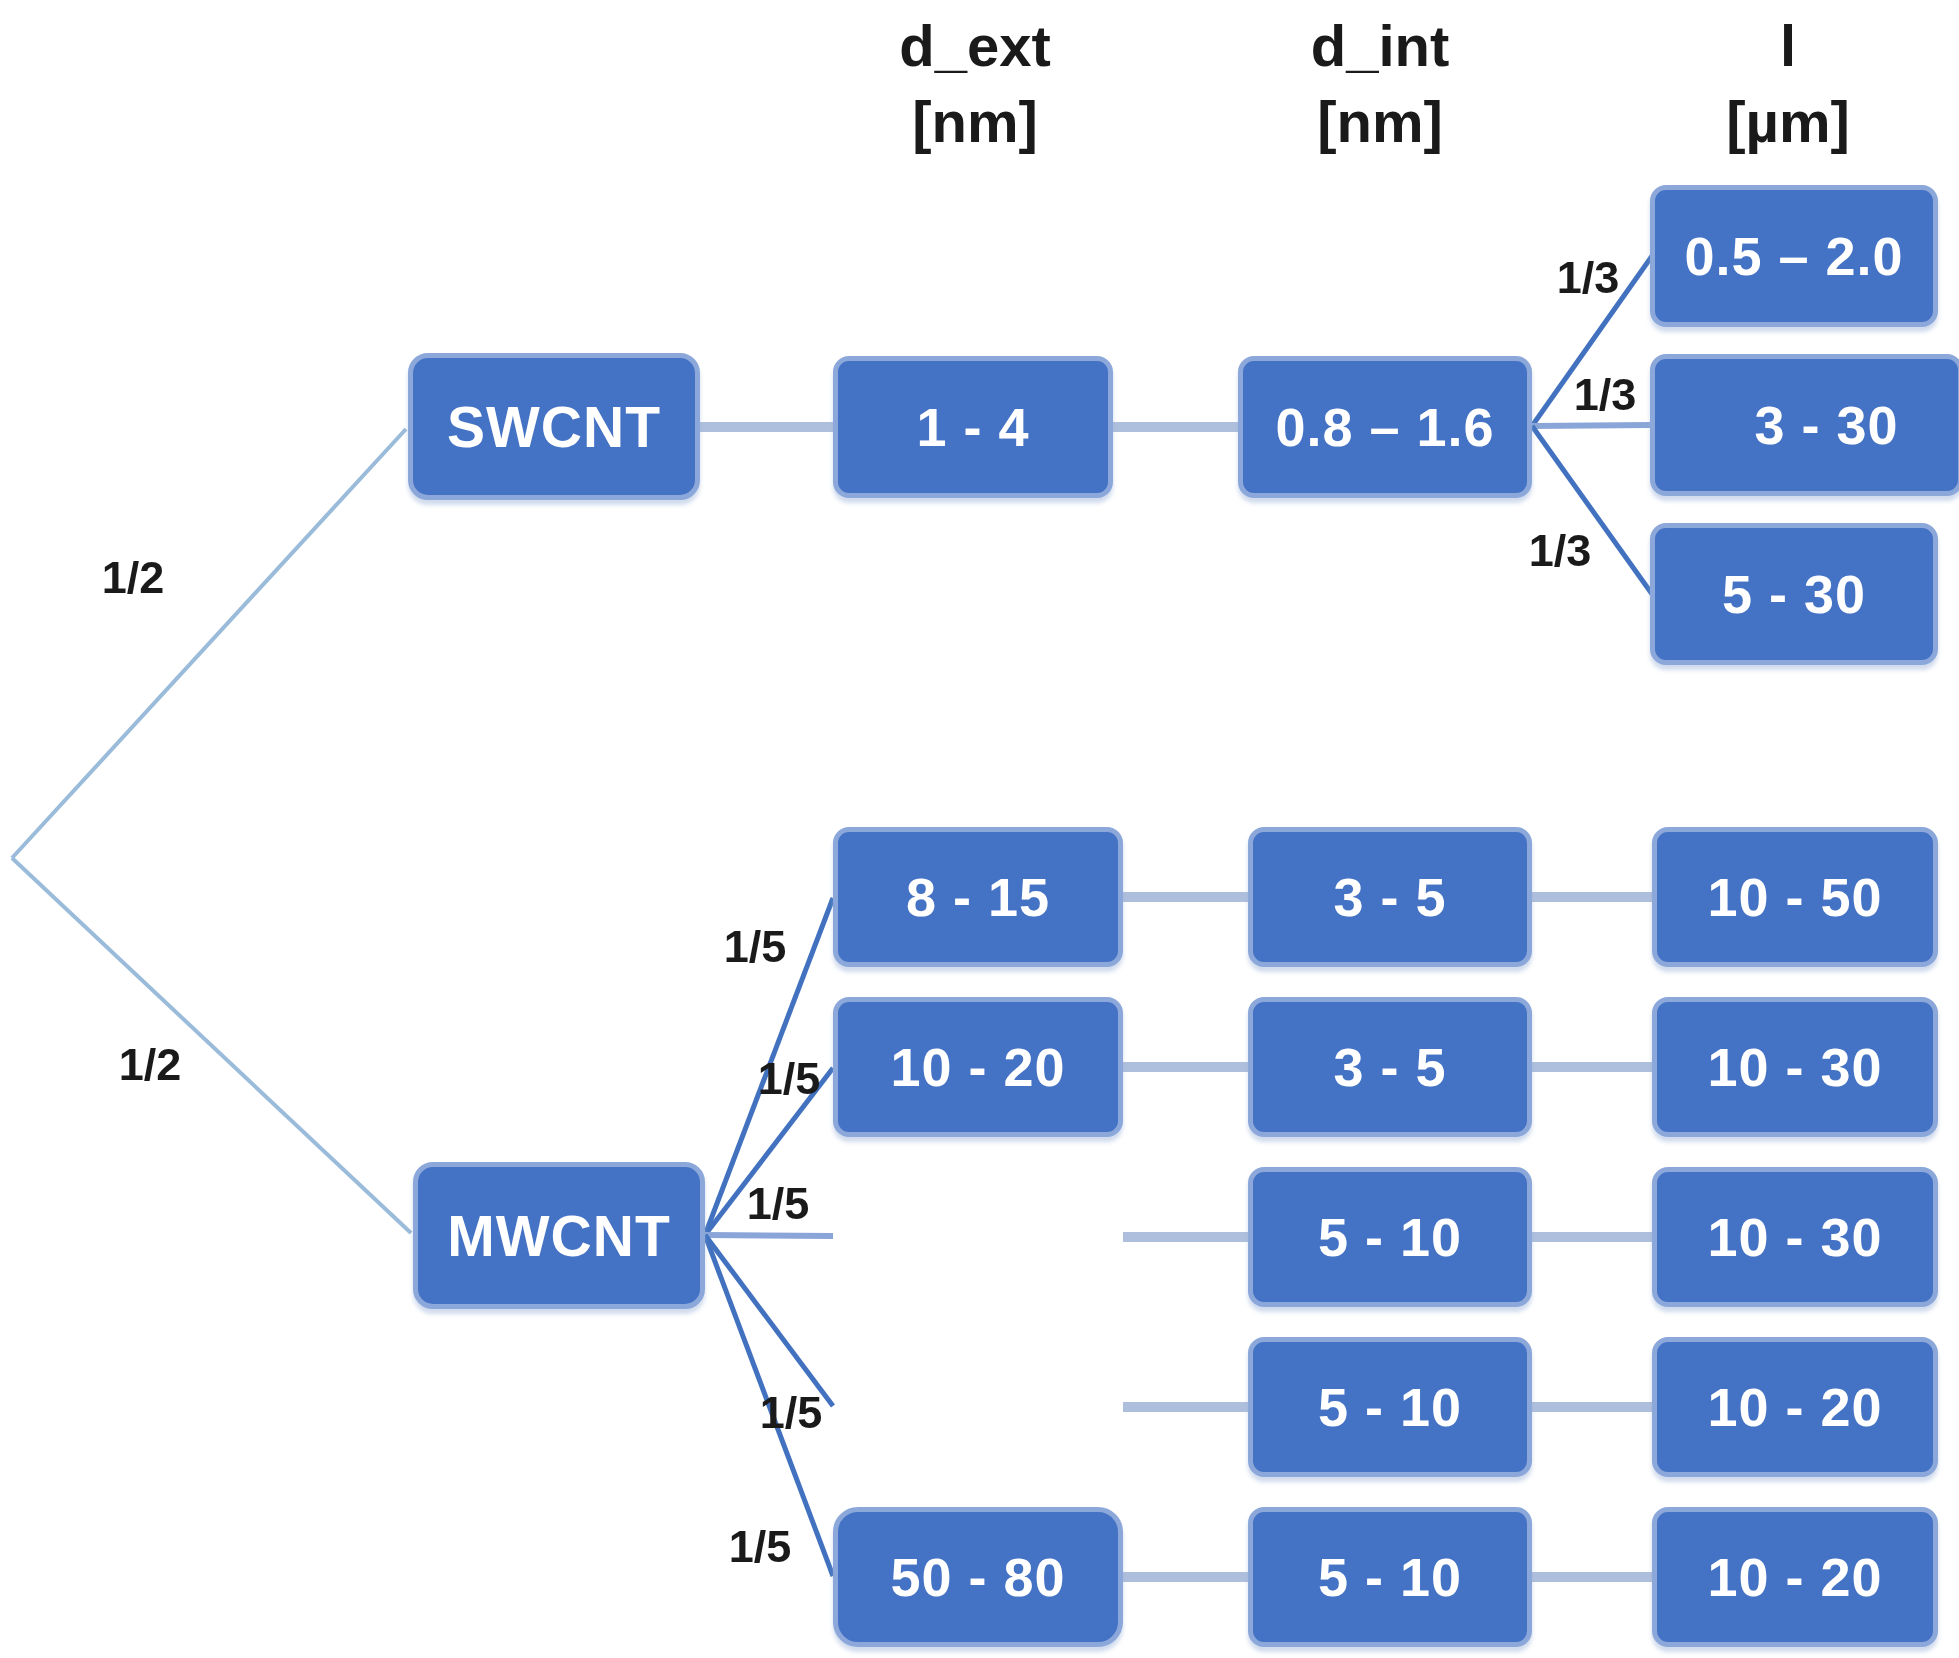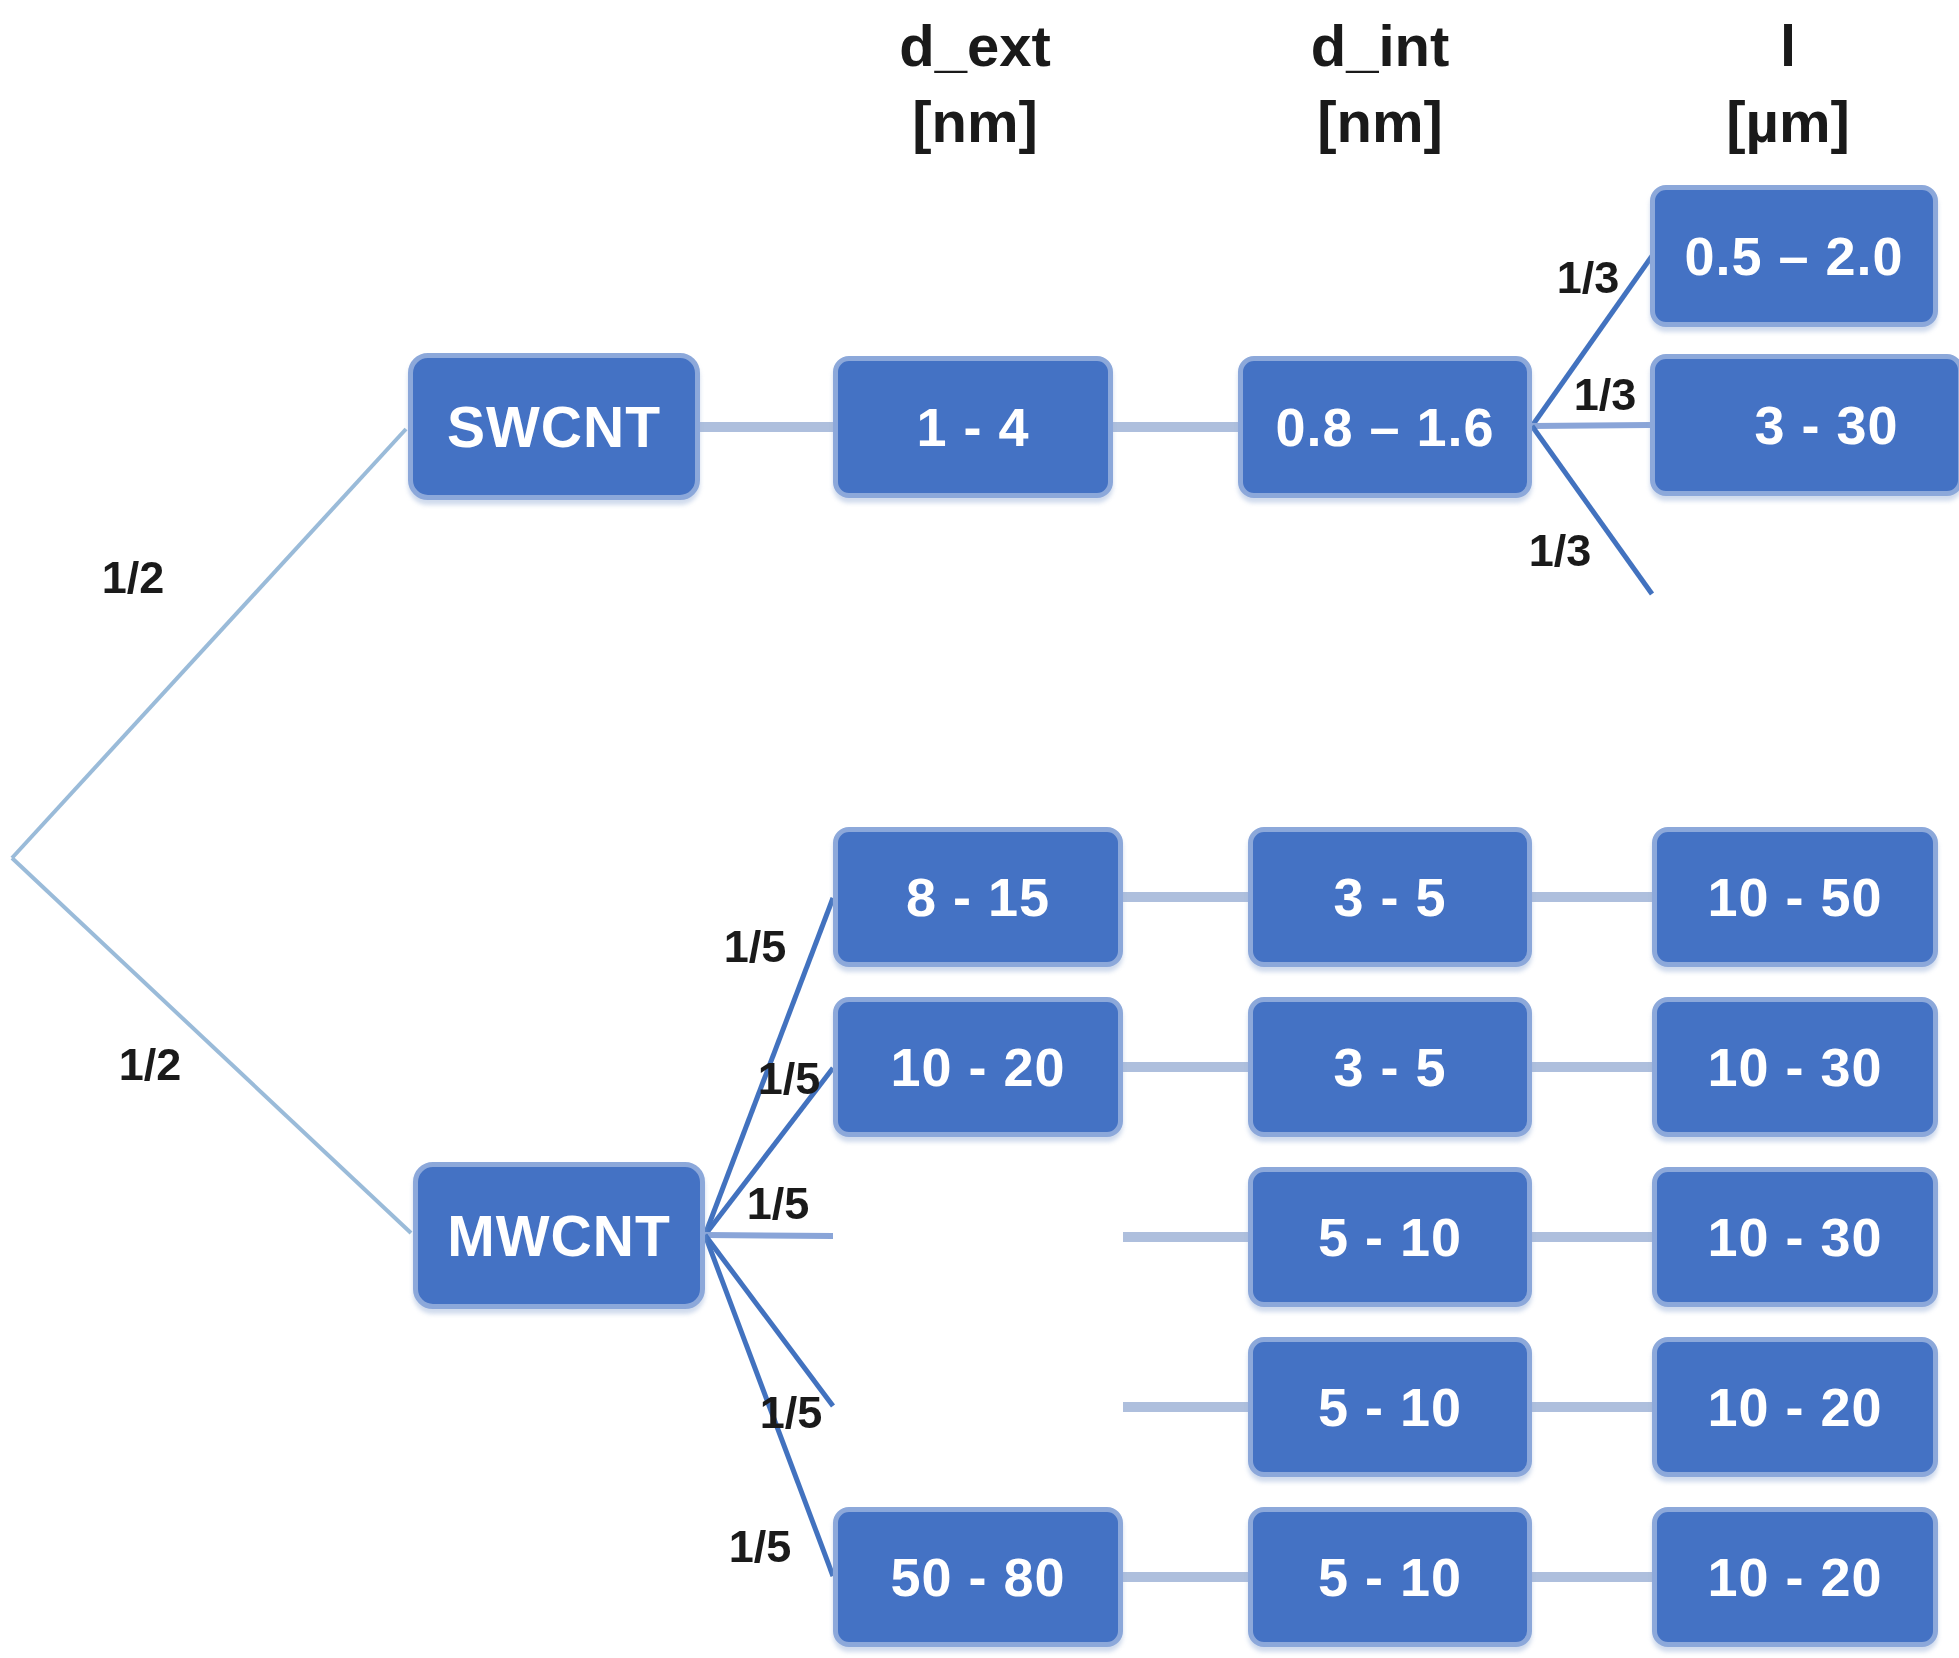--- a/index.html
+++ b/index.html
@@ -108,32 +108,33 @@
   <div class="prob" style="left:791px;top:1413px;">1/5</div>
   <div class="prob" style="left:760px;top:1547px;">1/5</div>
 
   <div class="node name" style="left:408px;top:353px;width:292px;height:147px;">SWCNT</div>
   <div class="node name" style="left:413px;top:1162px;width:292px;height:147px;">MWCNT</div>
 
   <div class="node" style="left:833px;top:356px;width:280px;height:142px;">1 - 4</div>
   <div class="node" style="left:1238px;top:356px;width:294px;height:142px;">0.8 – 1.6</div>
   <div class="node" style="left:1650px;top:185px;width:288px;height:142px;">0.5 – 2.0</div>
   <div class="node" style="left:1650px;top:354px;width:313px;height:142px;padding-left:40px;">3 - 30</div>
+  <div class="node" style="left:1650px;top:523px;width:288px;height:142px;">5 - 30</div>
 
   <div class="node" style="left:833px;top:827px;width:290px;height:140px;">8 - 15</div>
   <div class="node" style="left:1248px;top:827px;width:284px;height:140px;">3 - 5</div>
   <div class="node" style="left:1652px;top:827px;width:286px;height:140px;">10 - 50</div>
 
   <div class="node" style="left:833px;top:997px;width:290px;height:140px;">10 - 20</div>
   <div class="node" style="left:1248px;top:997px;width:284px;height:140px;">3 - 5</div>
   <div class="node" style="left:1652px;top:997px;width:286px;height:140px;">10 - 30</div>
 
   <div class="node" style="left:1248px;top:1167px;width:284px;height:140px;">5 - 10</div>
   <div class="node" style="left:1652px;top:1167px;width:286px;height:140px;">10 - 30</div>
 
   <div class="node" style="left:1248px;top:1337px;width:284px;height:140px;">5 - 10</div>
   <div class="node" style="left:1652px;top:1337px;width:286px;height:140px;">10 - 20</div>
 
-  <div class="node" style="left:833px;top:1507px;width:290px;height:140px;">50 - 80</div>
+  <div class="node" style="left:833px;top:1507px;width:290px;height:140px;border-radius:25px;">50 - 80</div>
   <div class="node" style="left:1248px;top:1507px;width:284px;height:140px;">5 - 10</div>
   <div class="node" style="left:1652px;top:1507px;width:286px;height:140px;">10 - 20</div>
 
 </div>
 
 </body></html>

